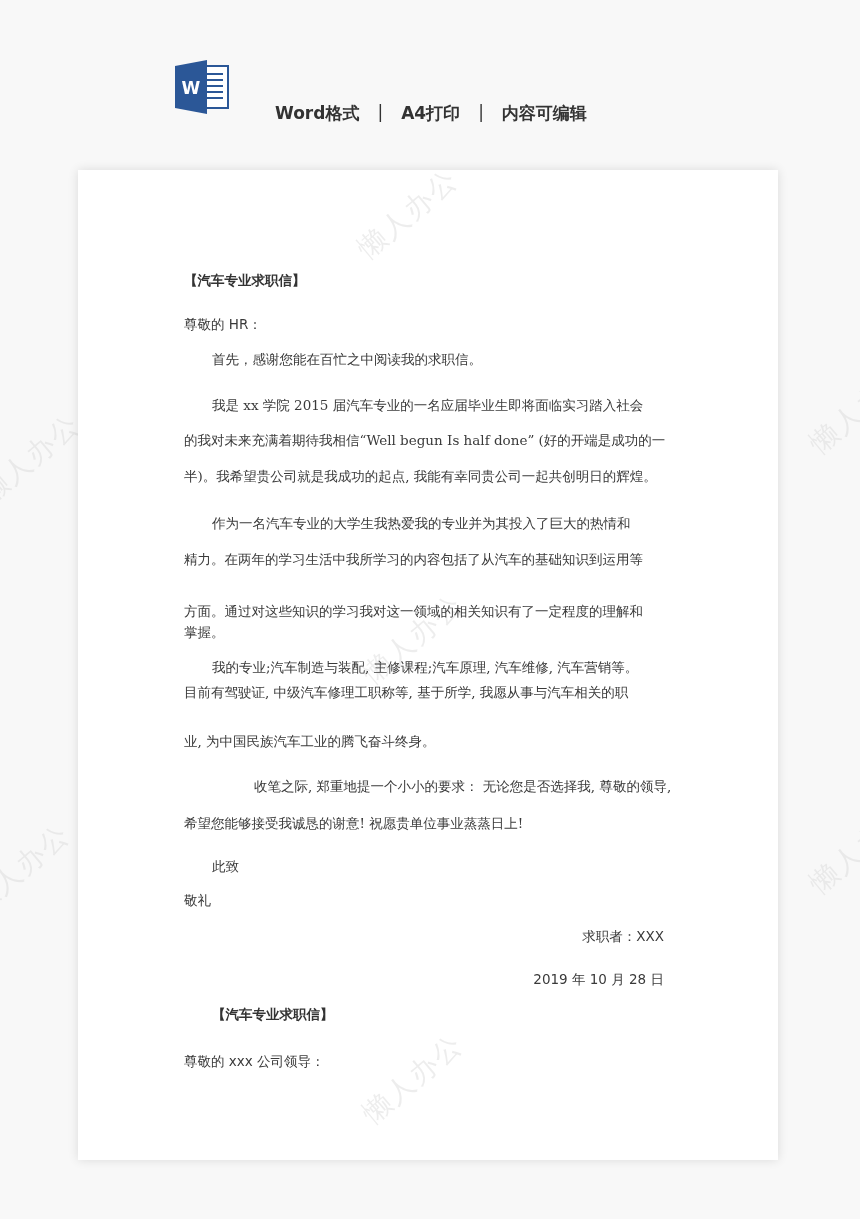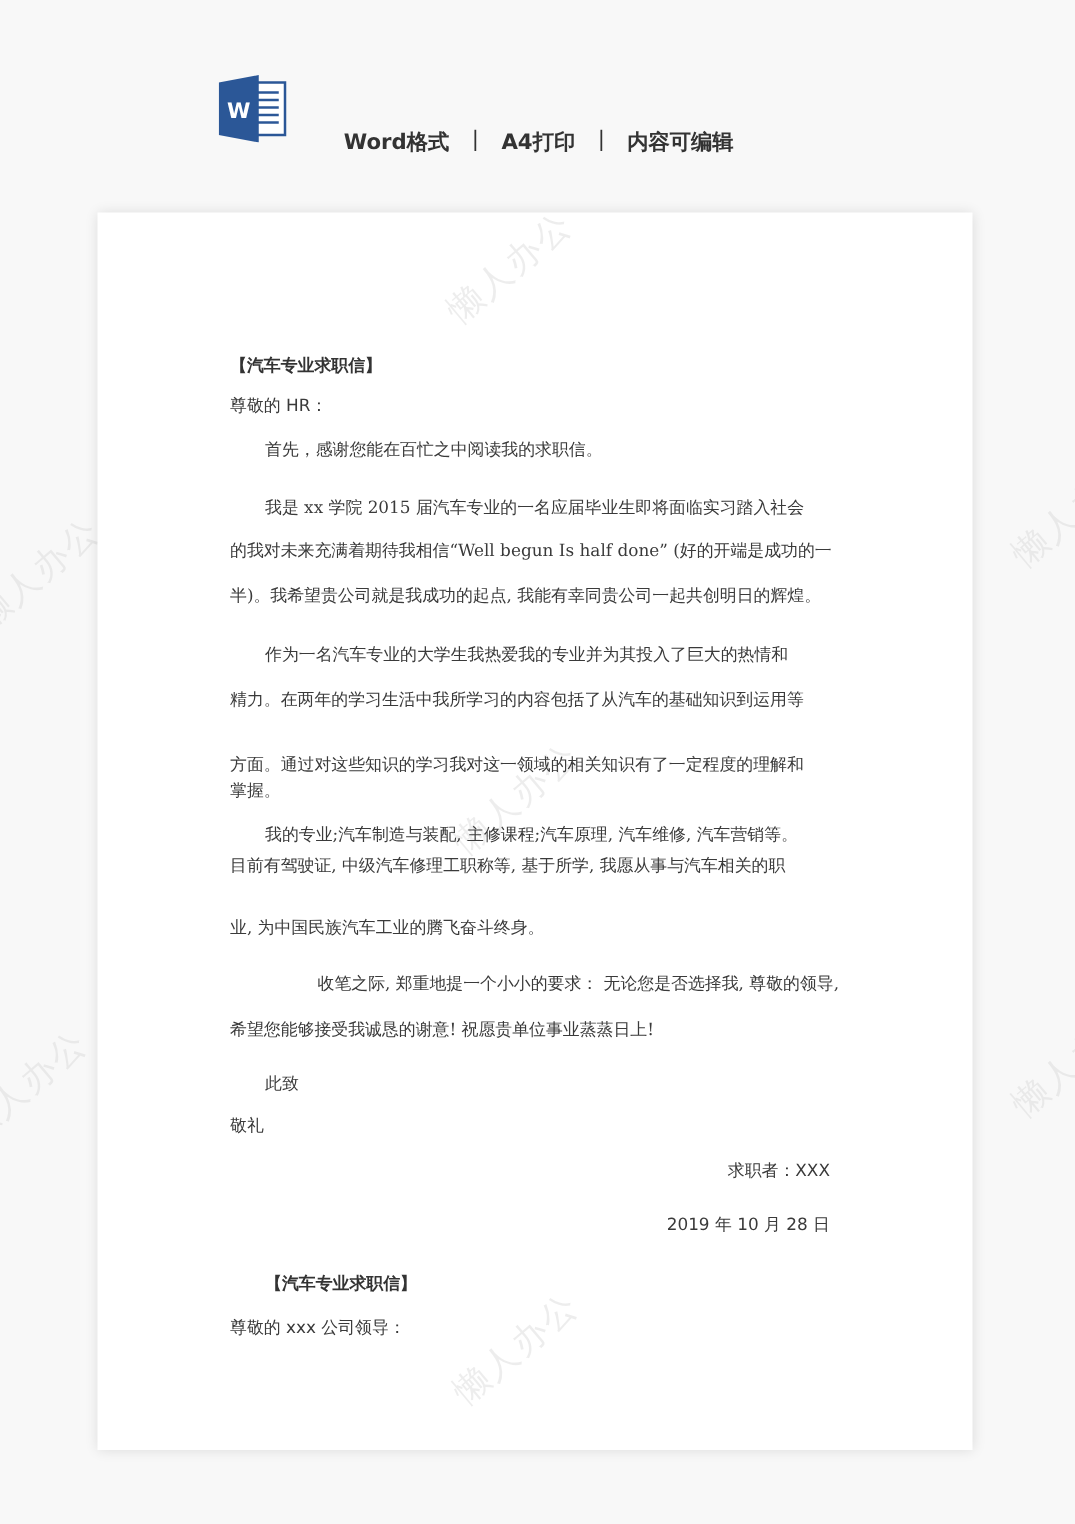--- a/index.html
+++ b/index.html
@@ -43,21 +43,21 @@
       position: absolute; font-size: 28px; color: rgba(0,0,0,0.06);
       transform: rotate(-40deg); white-space: nowrap;
       font-family: "DejaVu Serif", serif; letter-spacing: 2px;
     }
     .doc {
       position: absolute; left: 106px; top: 0; width: 480px;
       font-size: 13.5px; color: #3a3a3a;
       font-family: "DejaVu Serif", "Liberation Serif", serif;
     }
     .line { position: absolute; white-space: nowrap; left: 0; }
-    .heading { font-weight: bold; color: #333; font-family: "DejaVu Sans", sans-serif; font-size: 13.5px; margin-top: 12px; }
+    .heading { font-weight: bold; color: #333; font-family: "DejaVu Sans", sans-serif; font-size: 13.5px; }
     .sans { font-family: "DejaVu Sans", "Liberation Sans", sans-serif; }
     .right { left: auto; right: 0; text-align: left; }
     .indent { left: 28px; }
   </style>
 </head>
 <body>
 
 <div class="header">
   <div class="word-icon">
     <svg width="55" height="54" viewBox="0 0 55 54">

